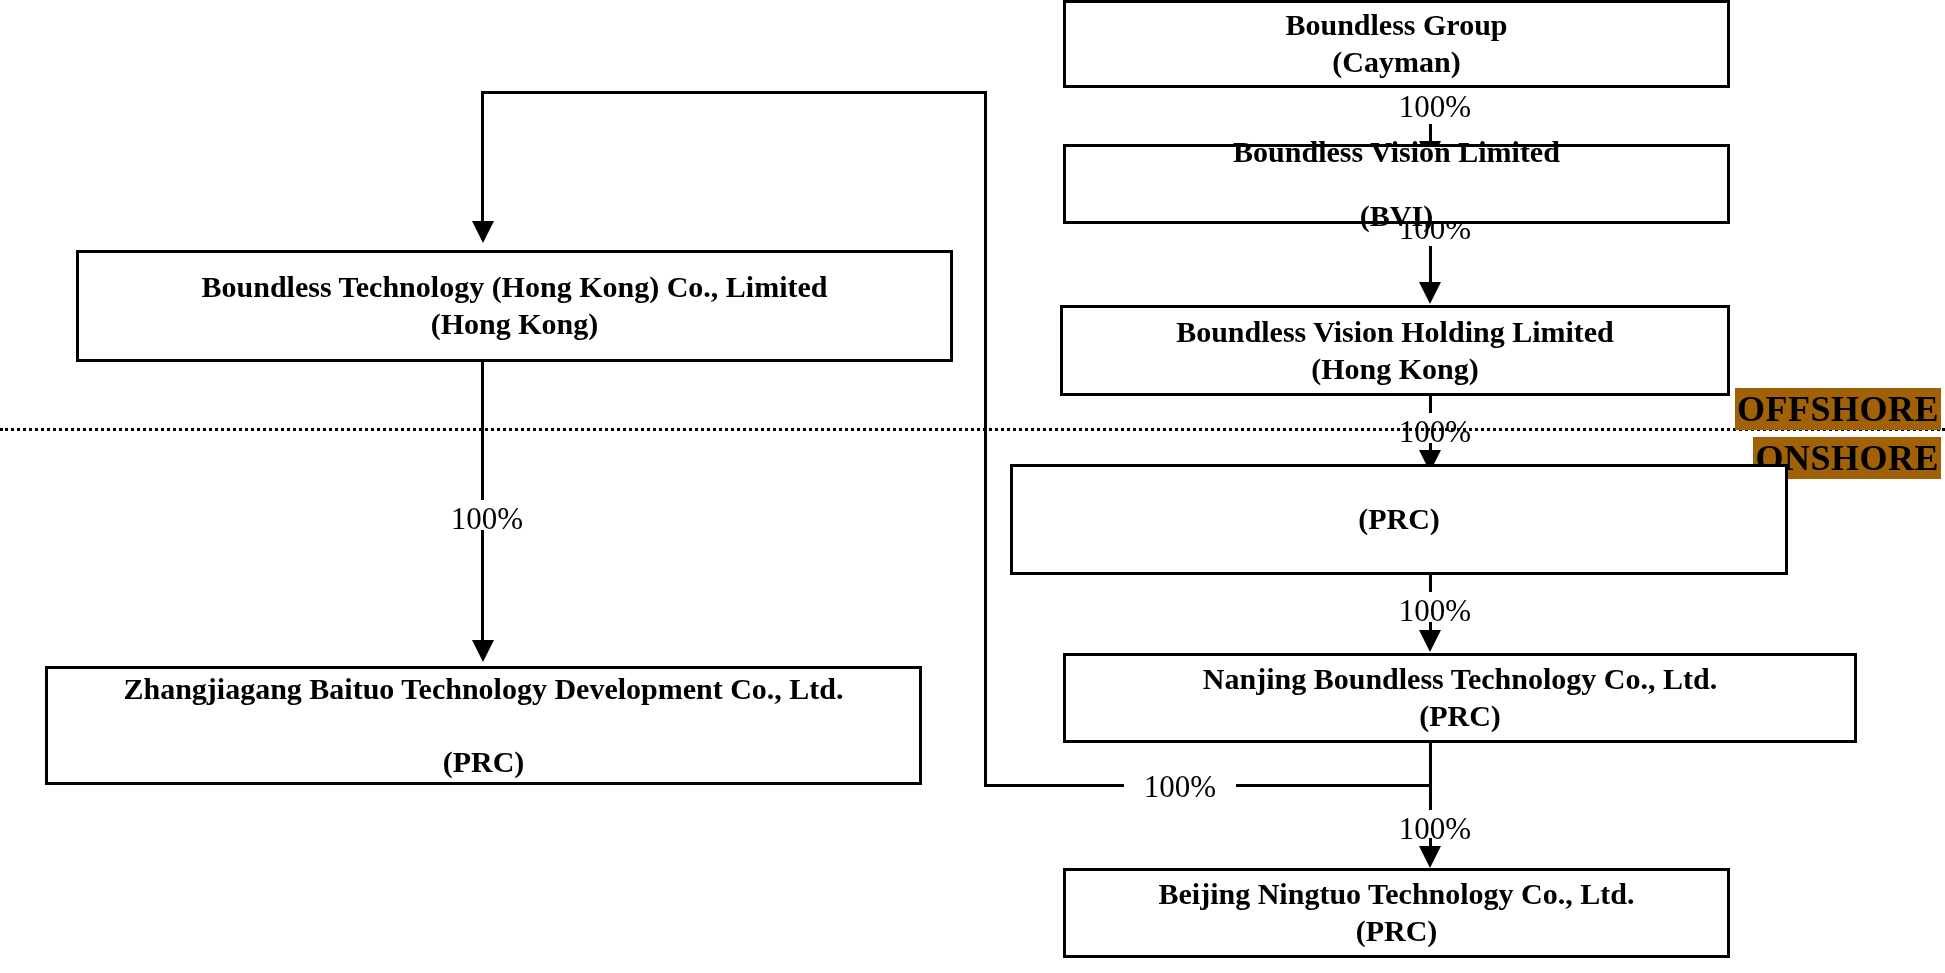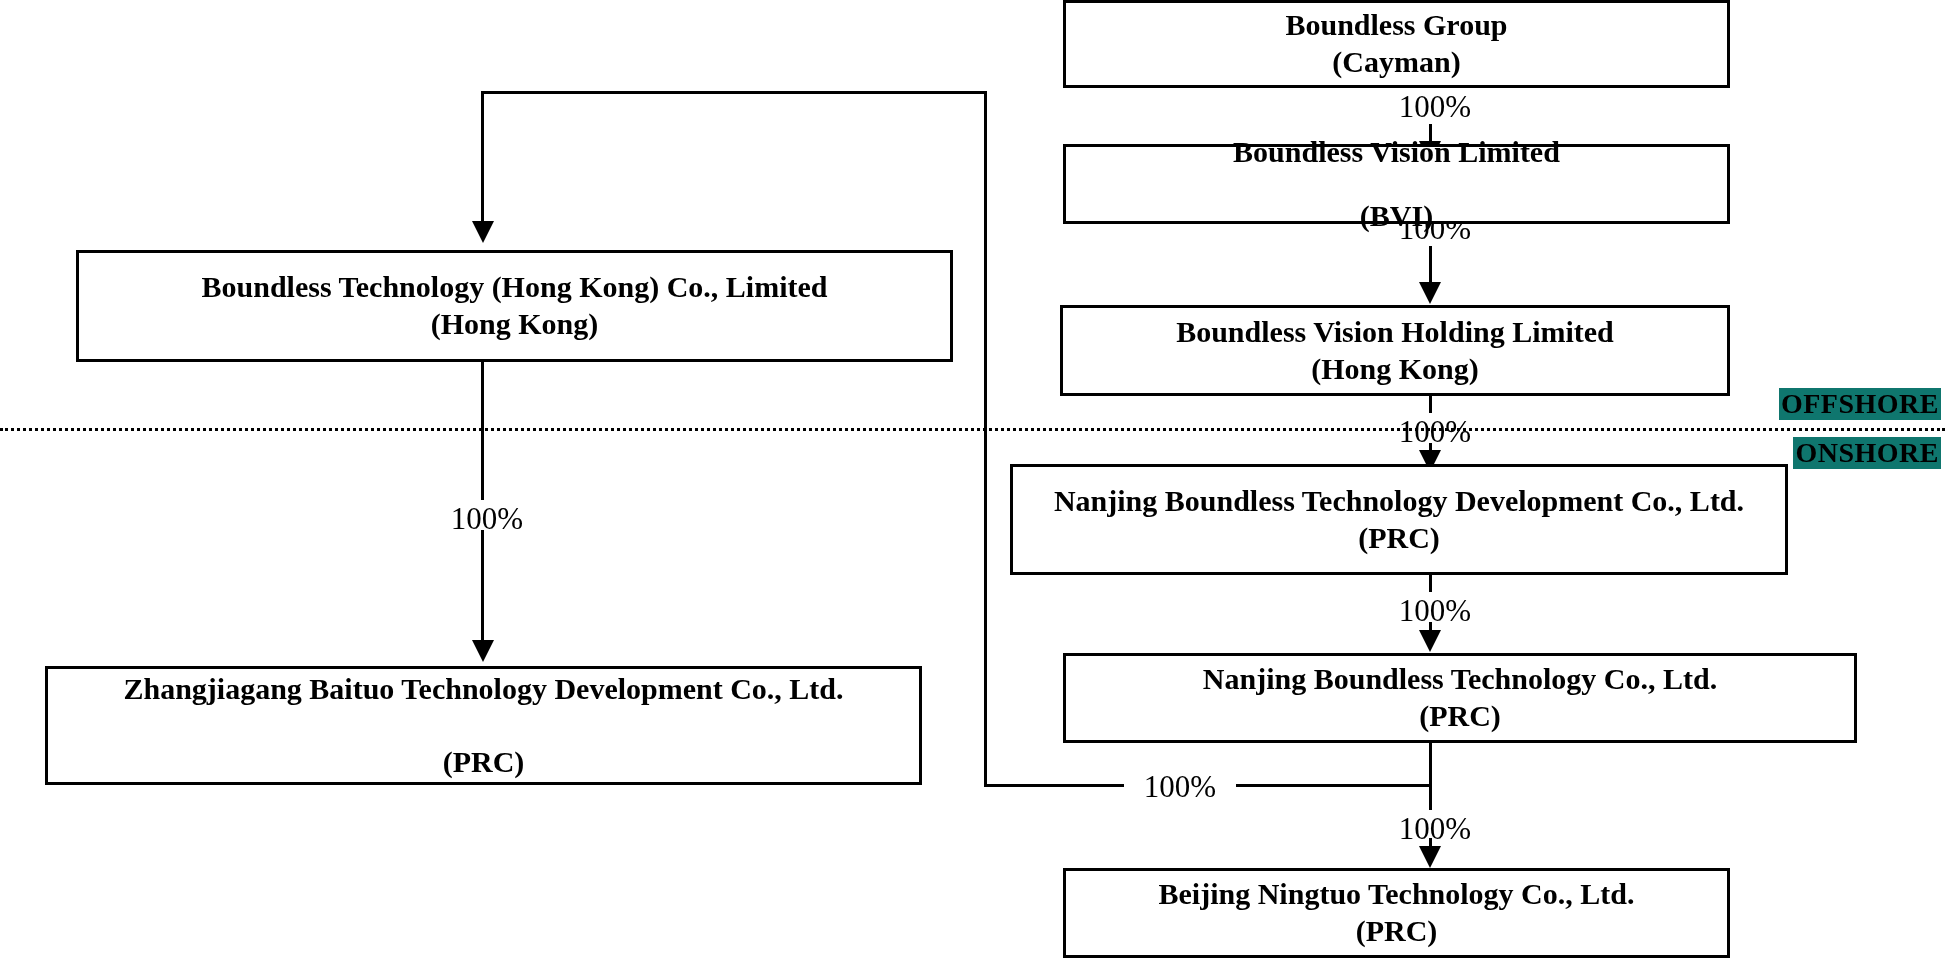--- a/index.html
+++ b/index.html
@@ -70,26 +70,26 @@
   }
 
   
   .divider {
     position: absolute;
     height: 0;
     border-top: 3px dotted #000000;
   }
   .zone-label {
     position: absolute;
-    font-size: 28px;
+    font-size: 36px;
     font-weight: bold;
     letter-spacing: 0.5px;
     color: #000000;
     white-space: nowrap;
-    background: #0f766e;
+    background: #a16207;
     padding: 0 2px;
   }
 </style>
 </head>
 <body>
 
 <div id="canvas">
 
   <div class="vline" style="left:1429px; top:88px; height:26px;"></div>
   <div class="pct" style="left:1379px; top:88px; width:100px;">100%</div>
@@ -154,21 +154,20 @@
     <span class="l1">Boundless Technology (Hong Kong) Co., Limited</span>
     <span class="l2">(Hong Kong)</span>
   </div>
 
   <div class="box" style="left:45px; top:666px; width:877px; height:119px;gap:36px;">
     <span class="l1">Zhangjiagang Baituo Technology Development Co., Ltd.</span>
     <span class="l2">(PRC)</span>
   </div>
 
   <div class="box" style="left:1010px; top:464px; width:778px; height:111px;">
-    <span class="l1">Nanjing Boundless Technology Development Co., Ltd.</span>
     <span class="l2">(PRC)</span>
   </div>
 
   <div class="box" style="left:1063px; top:653px; width:794px; height:90px;">
     <span class="l1">Nanjing Boundless Technology Co., Ltd.</span>
     <span class="l2">(PRC)</span>
   </div>
 
   <div class="box" style="left:1063px; top:868px; width:667px; height:90px;">
     <span class="l1">Beijing Ningtuo Technology Co., Ltd.</span>

